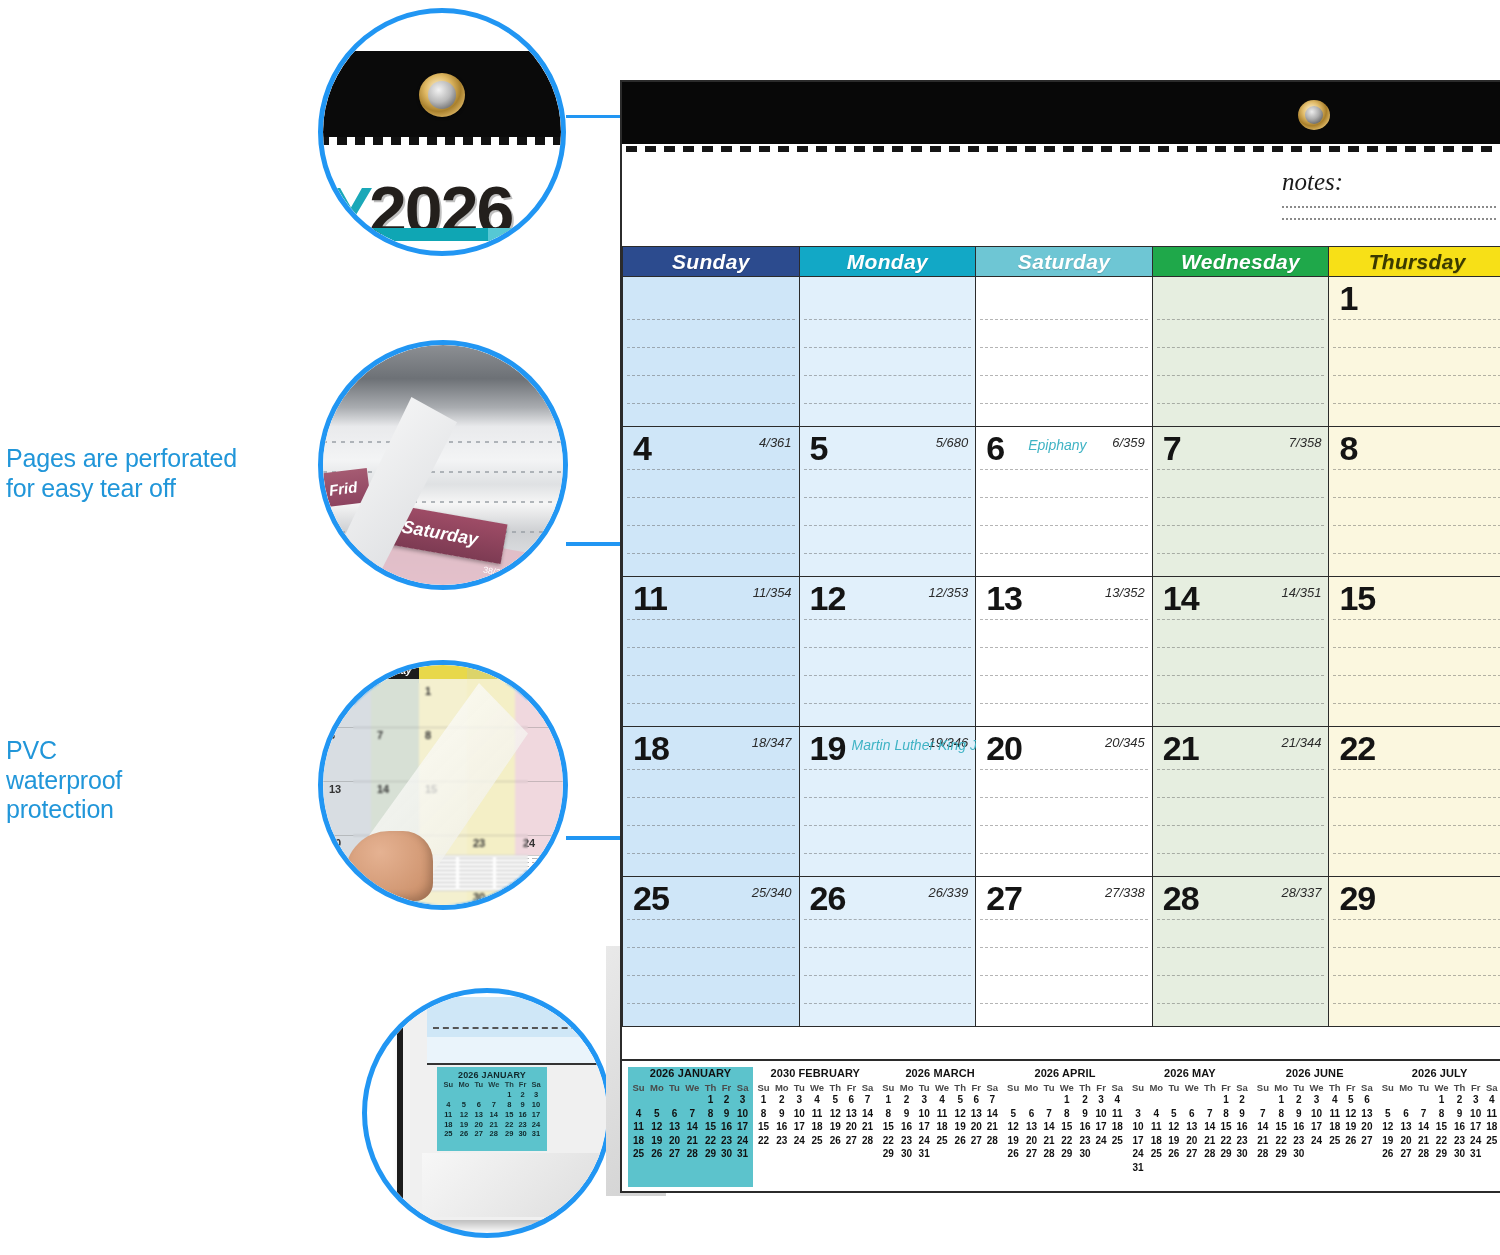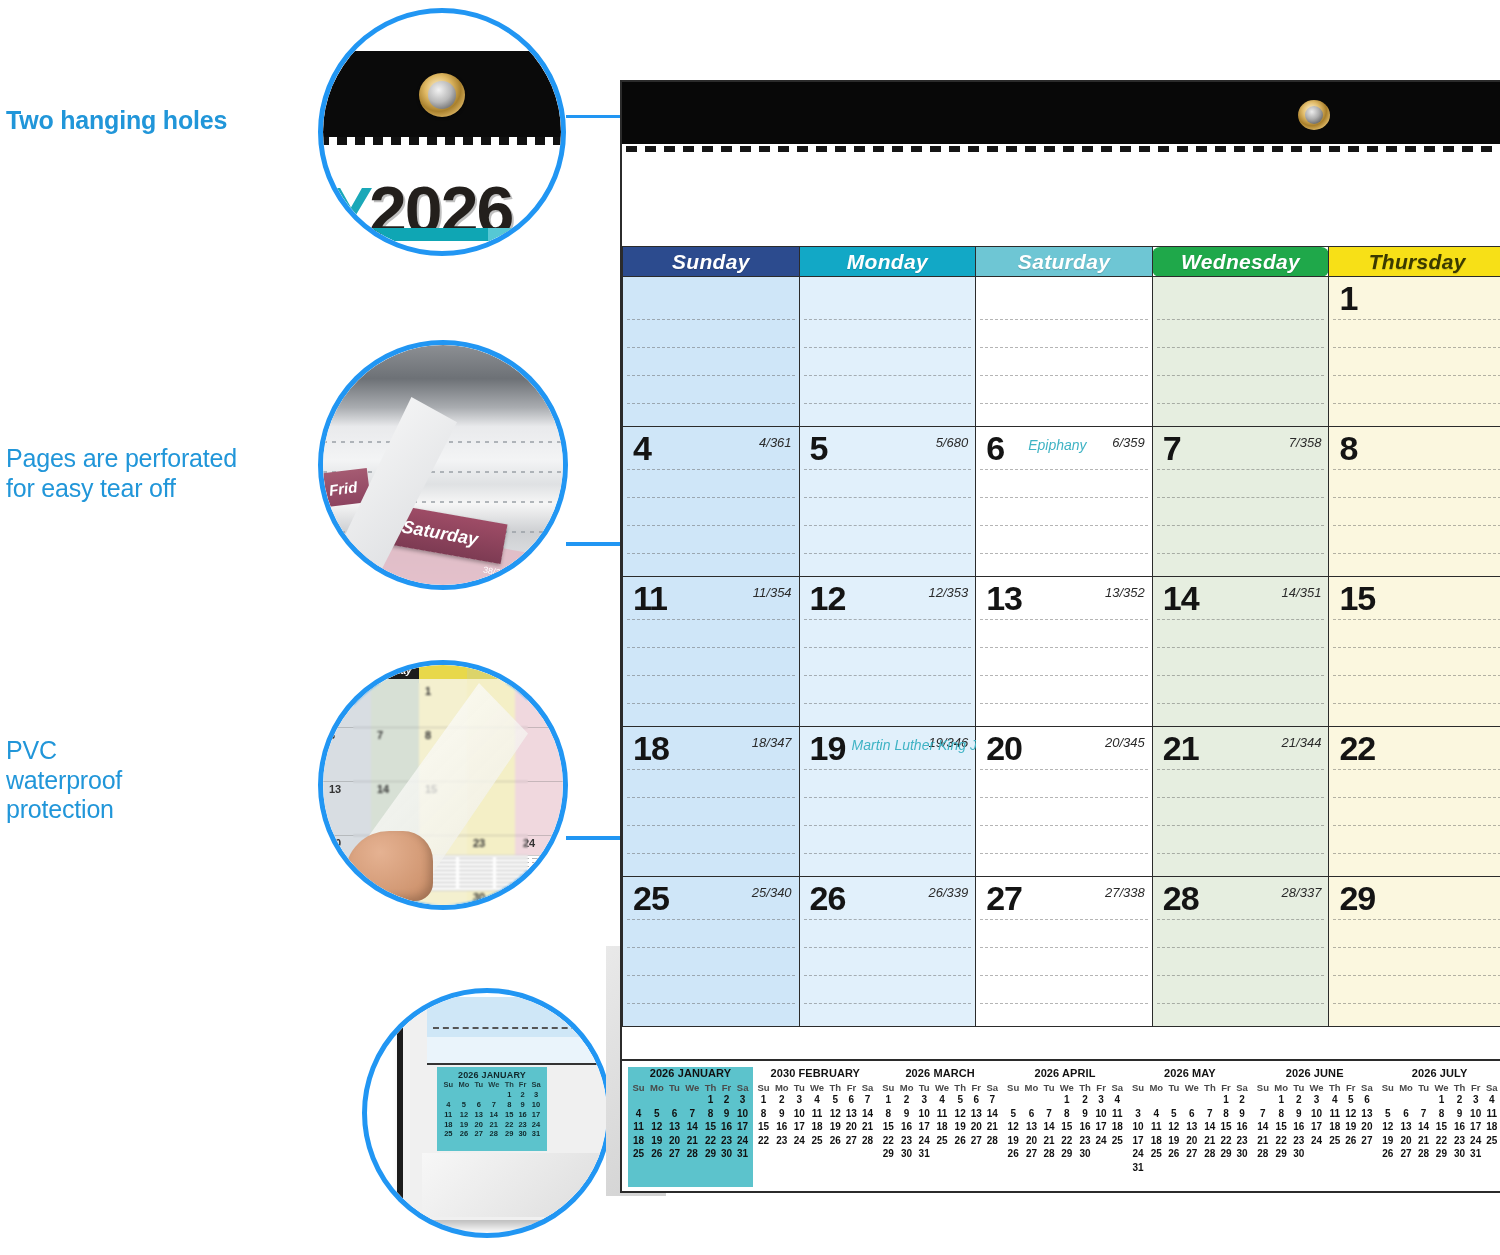--- a/index.html
+++ b/index.html
@@ -261,21 +261,20 @@
     background: linear-gradient(135deg,#e9e9e9,#d2d2d2);
     clip-path: polygon(0 0,100% 0,100% 100%,0 100%);
     z-index:0;
   }
 </style>
 </head>
 <body>
 
 <div id="root">
 
-  <div class="caption" id="cap-holes">Two hanging holes</div>
   <div class="caption" id="cap-perf" style="white-space: pre-line;">Pages are perforated
 for easy tear off</div>
   <div class="caption" id="cap-pvc" style="white-space: pre-line;">PVC
 waterproof
 protection</div>
 
   <div class="mag" id="mag-holes">
     <div class="mag-inner">
       <div class="blackband"></div>
       <div class="grommet"></div>
@@ -437,29 +436,34 @@
   <div id="deskwedge"></div>
 
   <div id="sheet">
 
     <div class="blackbar">
       <div class="grommet-main"></div>
     </div>
     <div class="perfline"></div>
 
     <div class="titlerow">
+      <div class="notes">
+        <div class="lbl">notes:</div>
+        <div class="nline"></div>
+        <div class="nline"></div>
+      </div>
     </div>
 
     <table class="cal">
       <thead>
         <tr id="cal-head">
             <th style="background: rgb(44, 75, 142);">Sunday</th>
             <th style="background: rgb(18, 168, 198);">Monday</th>
             <th style="background: rgb(110, 198, 212);">Saturday</th>
-            <th style="background: rgb(31, 168, 74); border-radius: 8px;">Wednesday</th>
+            <th style="background: rgb(31, 168, 74);">Wednesday</th>
             <th style="background: rgb(247, 224, 23); color: rgb(58, 58, 0);">Thursday</th>
           </tr>
       </thead>
       <tbody id="cal-body">
           <tr>
             <td style="background: rgb(207, 230, 248);">
               <div class="ruled">
                 <i style="top: 42px;"></i>
                 <i style="top: 70px;"></i>
                 <i style="top: 98px;"></i>

